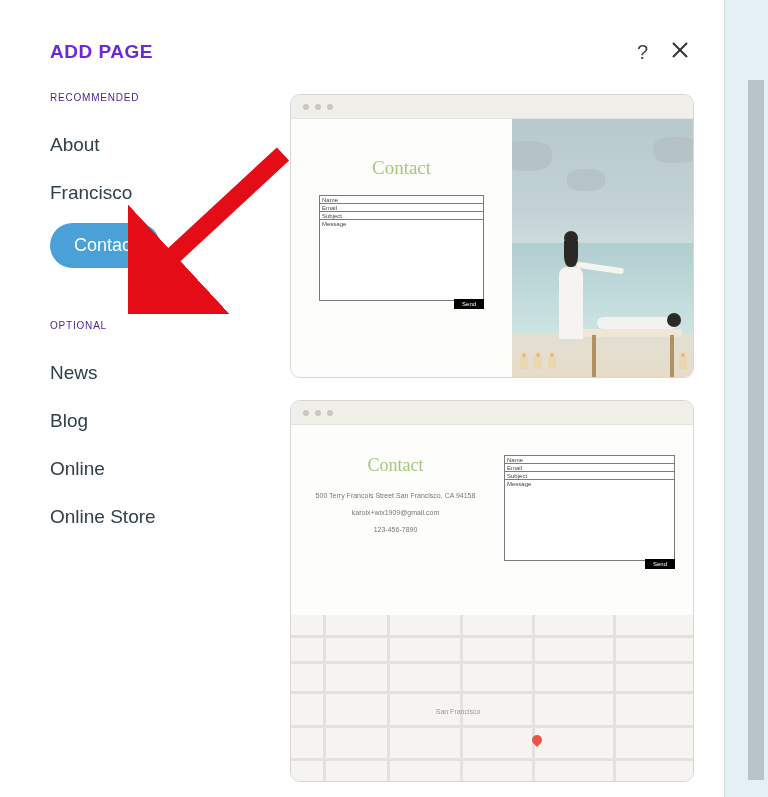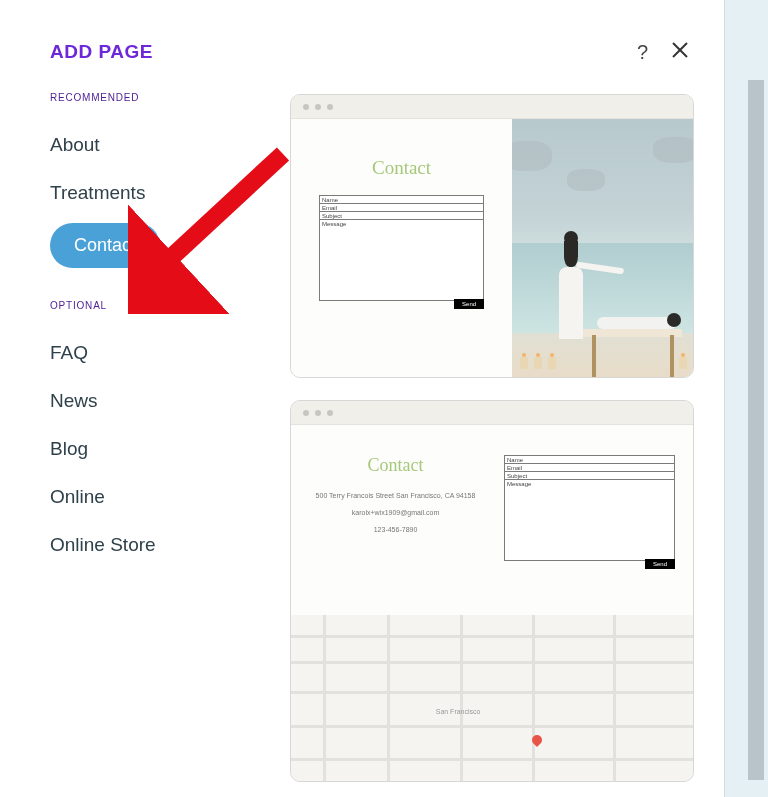--- a/index.html
+++ b/index.html
@@ -67,21 +67,21 @@
       width: 230px;
       flex-shrink: 0;
     }
     .section-label {
       font-size: 10px;
       font-weight: 400;
       letter-spacing: 0.8px;
       color: #4c1d95;
       margin-bottom: 18px;
     }
-    .section-label.optional { margin-top: 26px; }
+    .section-label.optional { margin-top: 46px; }
     .page-list {
       list-style: none;
     }
     .page-item {
       font-size: 19px;
       color: #2f414a;
       padding: 13px 0;
       cursor: pointer;
     }
     .page-item.selected {
@@ -251,26 +251,25 @@
           </svg>
       </span>
     </div>
   </div>
 
   <div class="content-row">
     <div class="sidebar">
       <div class="section-label">RECOMMENDED</div>
       <ul class="page-list">
         <li class="page-item">About</li>
-        <li class="page-item">Treatments</li>
+        <li class="page-item">Francisco</li>
         <li class="page-item selected">Contact</li>
       </ul>
       <div class="section-label optional">OPTIONAL</div>
       <ul class="page-list">
-        <li class="page-item">FAQ</li>
         <li class="page-item">News</li>
         <li class="page-item">Blog</li>
         <li class="page-item">Online</li>
         <li class="page-item">Online Store</li>
       </ul>
     </div>
 
     <div class="previews">
 
       <div class="preview-card">

